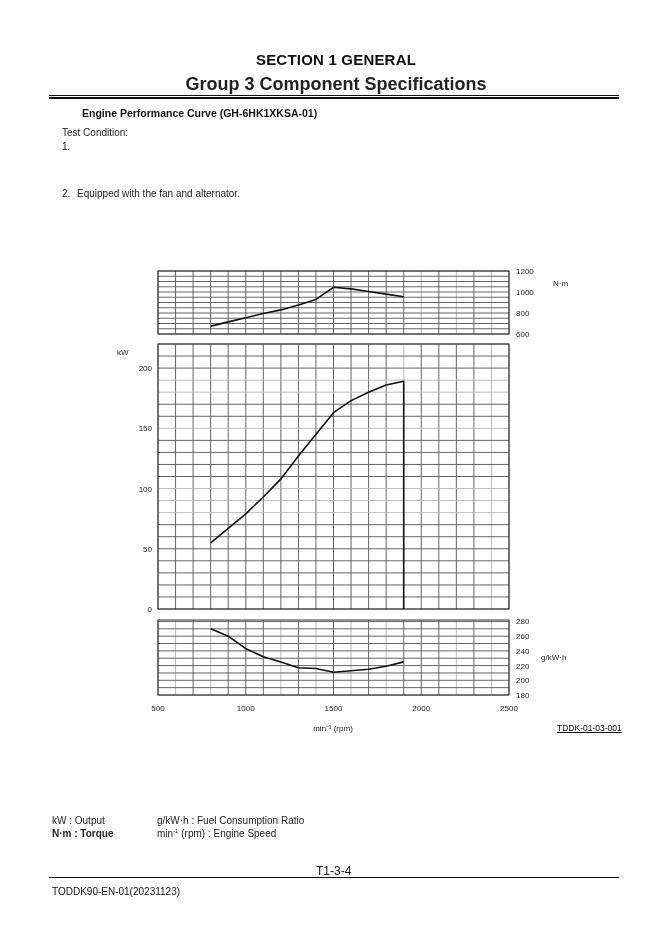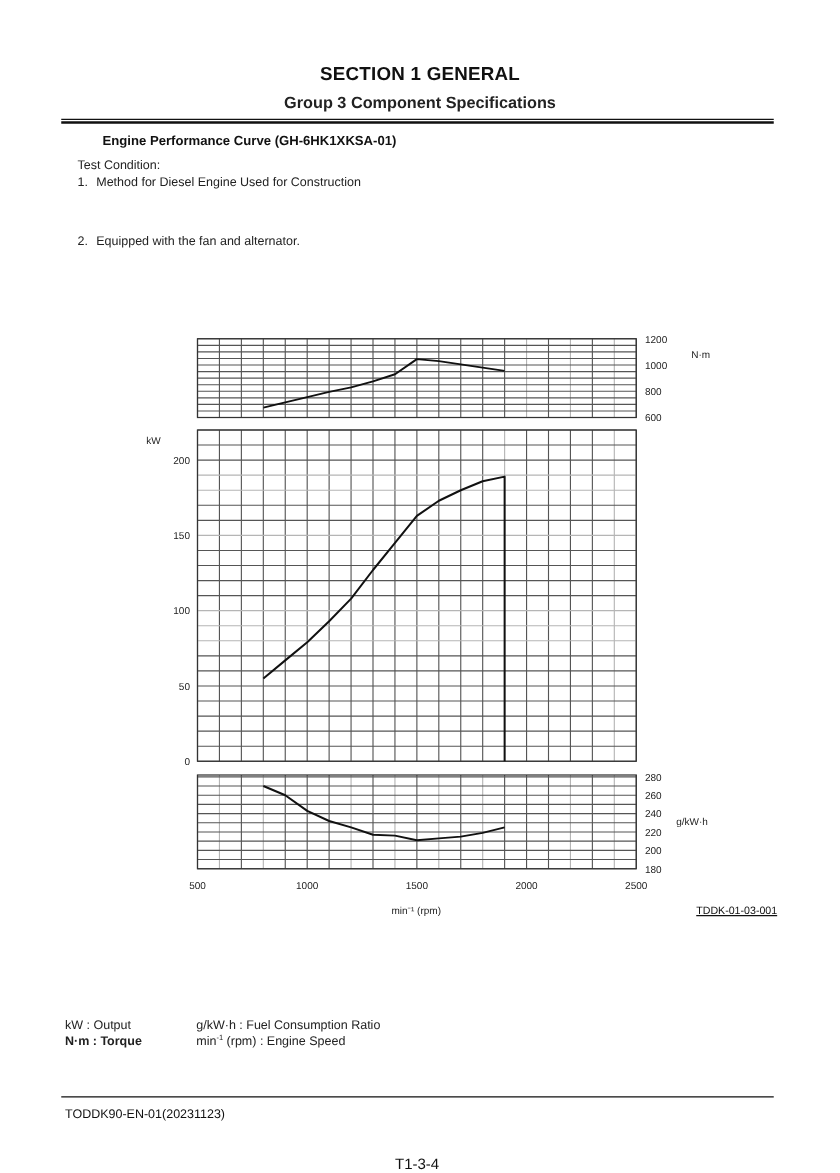--- a/index.html
+++ b/index.html
@@ -1,53 +1,52 @@
 <!DOCTYPE html>
 <html><head>
 <meta charset="utf-8">
 <style>
   html, body { margin: 0; padding: 0; background: #ffffff; }
   body { width: 672px; height: 938px; position: relative; font-family: "Liberation Sans", sans-serif; color: #111; overflow: hidden; }
   .abs { position: absolute; }
   #section-title { left: 0; width: 672px; top: 51px; text-align: center; font-size: 15px; font-weight: bold; letter-spacing: 0.2px; }
-  #group-title { left: 0; width: 672px; top: 74px; text-align: center; font-size: 13px; font-weight: bold; color: #222; }
+  #group-title { left: 0; width: 672px; top: 74px; text-align: center; font-size: 18px; font-weight: bold; color: #222; }
   .rule-thin { left: 49px; width: 570px; top: 95px; height: 1px; background: #111; }
   .rule-thick { left: 49px; width: 570px; top: 97px; height: 2px; background: #111; }
   #curve-title { left: 62px; top: 107px; font-size: 10.5px; font-weight: bold; padding-left: 20px; }
   .body-text { font-size: 10px; line-height: 13.5px; color: #222; }
   #test-cond { left: 62px; top: 126px; }
   #item1-num { left: 62px; top: 140px; }
   #item1-text { left: 77px; top: 140px; width: 260px; }
   #item2-num { left: 62px; top: 187px; }
   #item2-text { left: 77px; top: 187px; }
   #chart-svg { left: 0; top: 0; }
   .legend-text { font-size: 10px; color: #222; }
   #leg-kw { left: 52px; top: 815px; }
   #leg-nm { left: 52px; top: 828px; font-weight: bold; }
   #leg-g { left: 157px; top: 815px; }
   #leg-min { left: 157px; top: 828px; }
   .footer-rule { left: 49px; width: 570px; top: 877px; height: 1px; background: #111; }
   #footer-doc { left: 52px; top: 886px; font-size: 10px; }
-  #footer-page { left: 316px; top: 924px; font-size: 12px; }
+  #footer-page { left: 316px; top: 864px; font-size: 12px; }
   #fig-id { left: 557px; top: 723px; font-size: 8.5px; text-decoration: underline; }
   sup { font-size: 6px; vertical-align: super; line-height: 0; }
 </style>
 </head>
 <body>
 
 <div class="abs" id="section-title">SECTION 1 GENERAL</div>
 <div class="abs" id="group-title">Group 3 Component Specifications</div>
 <div class="abs rule-thin"></div>
 <div class="abs rule-thick"></div>
 
 <div class="abs" id="curve-title">Engine Performance Curve (GH-6HK1XKSA-01)</div>
 <div class="abs body-text" id="test-cond">Test Condition:</div>
 <div class="abs body-text" id="item1-num">1.</div>
 <div class="abs body-text" id="item1-text">
-  <div>Method for Diesel Engine Used for Construction</div>
 </div>
 <div class="abs body-text" id="item2-num">2.</div>
 <div class="abs body-text" id="item2-text">Equipped with the fan and alternator.</div>
 
 <svg class="abs" id="chart-svg" width="672" height="760" xmlns="http://www.w3.org/2000/svg">
     <line x1="158" x2="158" y1="271" y2="334" stroke="#555" stroke-width="0.9"></line>
     <line x1="175.55" x2="175.55" y1="271" y2="334" stroke="#555" stroke-width="0.9"></line>
     <line x1="193.1" x2="193.1" y1="271" y2="334" stroke="#555" stroke-width="0.9"></line>
     <line x1="210.65" x2="210.65" y1="271" y2="334" stroke="#555" stroke-width="0.9"></line>
     <line x1="228.2" x2="228.2" y1="271" y2="334" stroke="#555" stroke-width="0.9"></line>

